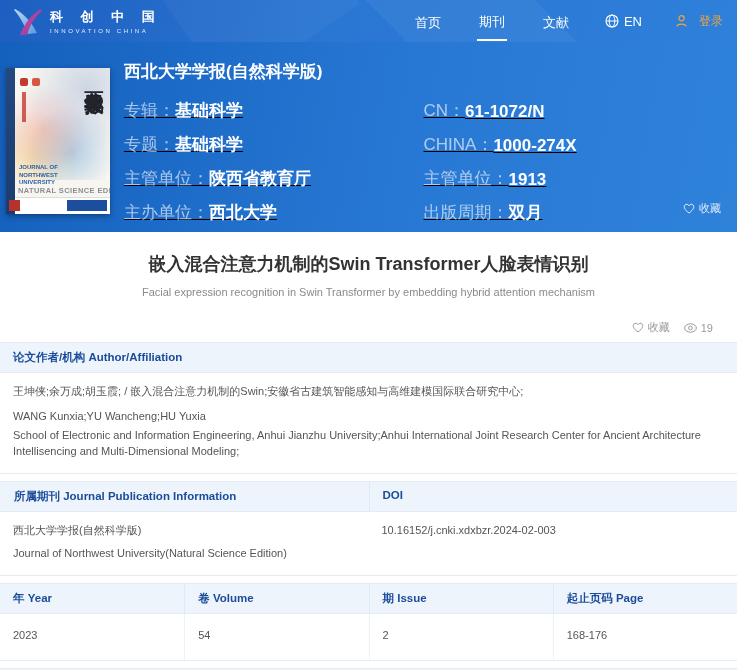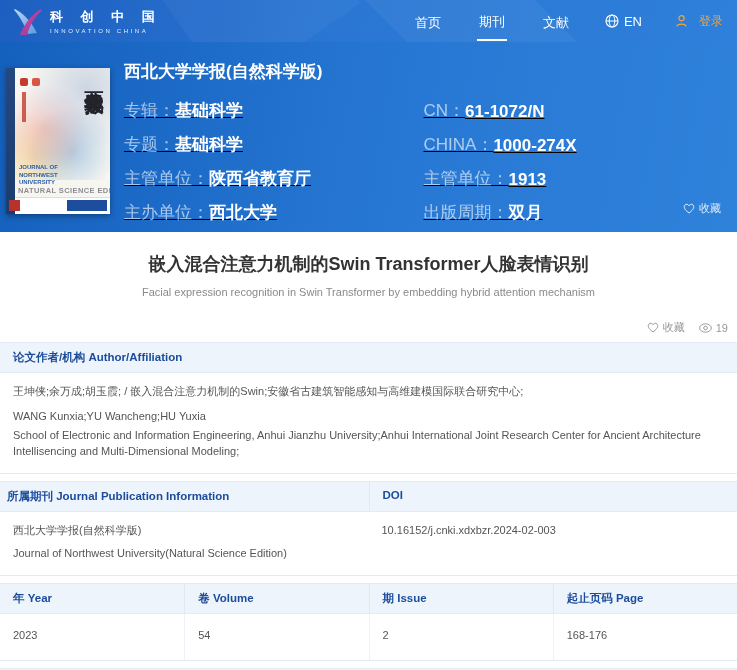--- a/index.html
+++ b/index.html
@@ -52,37 +52,37 @@
   .binfo-title { color:#fff; font-size:17px; font-weight:bold; margin-bottom:16px; }
   .binfo-cols { display:flex; }
   .binfo-col { width:50%; }
   .brow { display:flex; align-items:flex-end; margin-bottom:11px; font-size:17px;text-decoration:underline; }
   .brow .lbl { color:rgba(255,255,255,0.62); white-space:nowrap; }
   .brow .val { color:#fff; font-weight:bold; }
   .banner-fav { position:absolute; right:16px; bottom:16px; display:flex; align-items:center; gap:4px;
                 color:rgba(255,255,255,0.85); font-size:11px; cursor:pointer; }
 
   
-  .article-head { padding:20px 5px 0; }
+  .article-head { padding:20px 20px 0; }
   .article-title { text-align:center; font-size:18px; font-weight:bold; color:#333; }
   .article-sub { text-align:center; font-size:11px; color:#8a8a8a; margin-top:10px; }
   .article-meta { display:flex; justify-content:flex-end; align-items:center; gap:14px; margin-top:22px;
                   padding-right:4px; color:#999; font-size:11px; }
   .meta-item { display:flex; align-items:center; gap:4px; cursor:pointer; }
 
   
   .section { margin-top:7px; border:1px solid #e4ebf4; border-left:none; border-right:none; }
   .sec-head { background:#eef4fb; border-bottom:1px solid #e4ebf4; padding:7px 13px;
               color:#1b4c9c; font-size:11.5px; font-weight:bold; display:flex; }
   .sec-body { background:#fff; padding:11px 13px 13px; color:#555; font-size:11px; line-height:1.45; }
   .split { display:flex; }
   .split > .c1 { width:50%; padding-right:10px; }
   .split > .c2 { width:50%; padding-left:13px; }
   .sec-head.split { padding:0; }
-  .sec-head.split > div { padding:7px 7px; }
+  .sec-head.split > div { padding:7px 14px; }
   .sec-head.split > .c2 { border-left:1px solid #dfe8f3; padding-left:13px; }
   .author-cn { margin-bottom:9px; }
   .ln { margin-top:3px; }
 
   .grid4 { display:flex; }
   .grid4 > div { width:25%; padding:7px 13px; }
   .grid4.head > div { padding:7px 13px; }
   .grid4 > div + div { border-left:1px solid #dfe8f3; }
   .grid4.vals > div { padding:14px 13px 16px; border-left-color:#edf2f8; }
 

